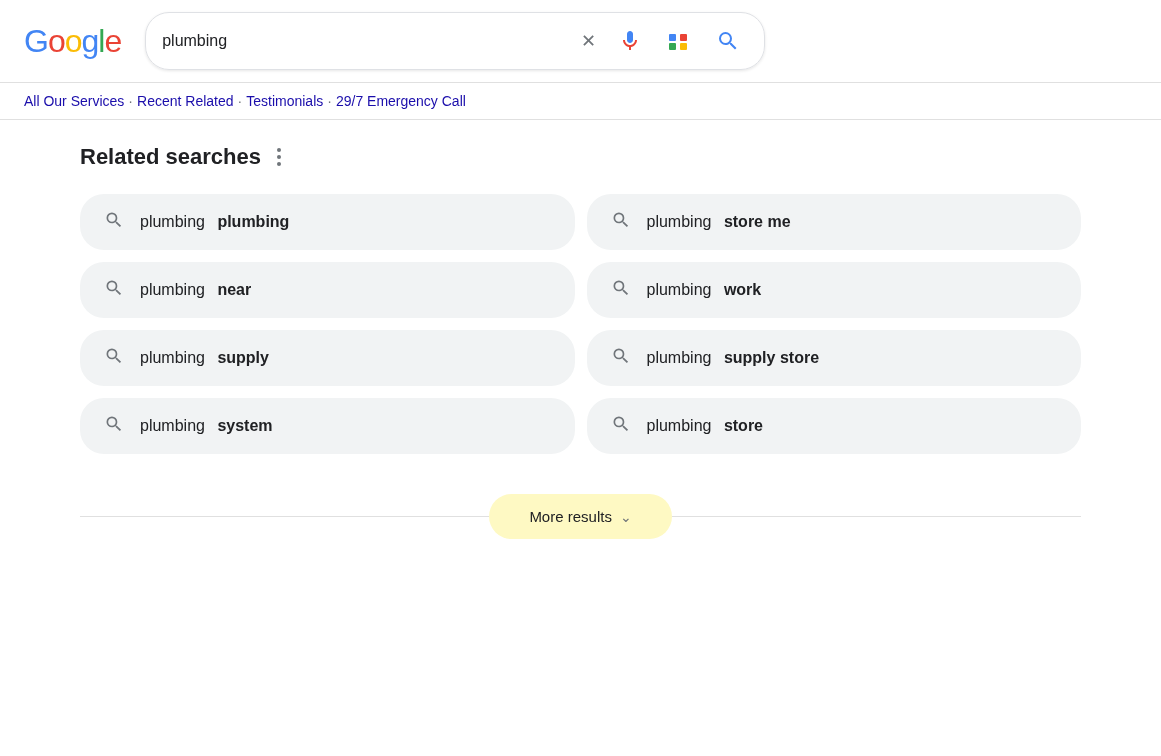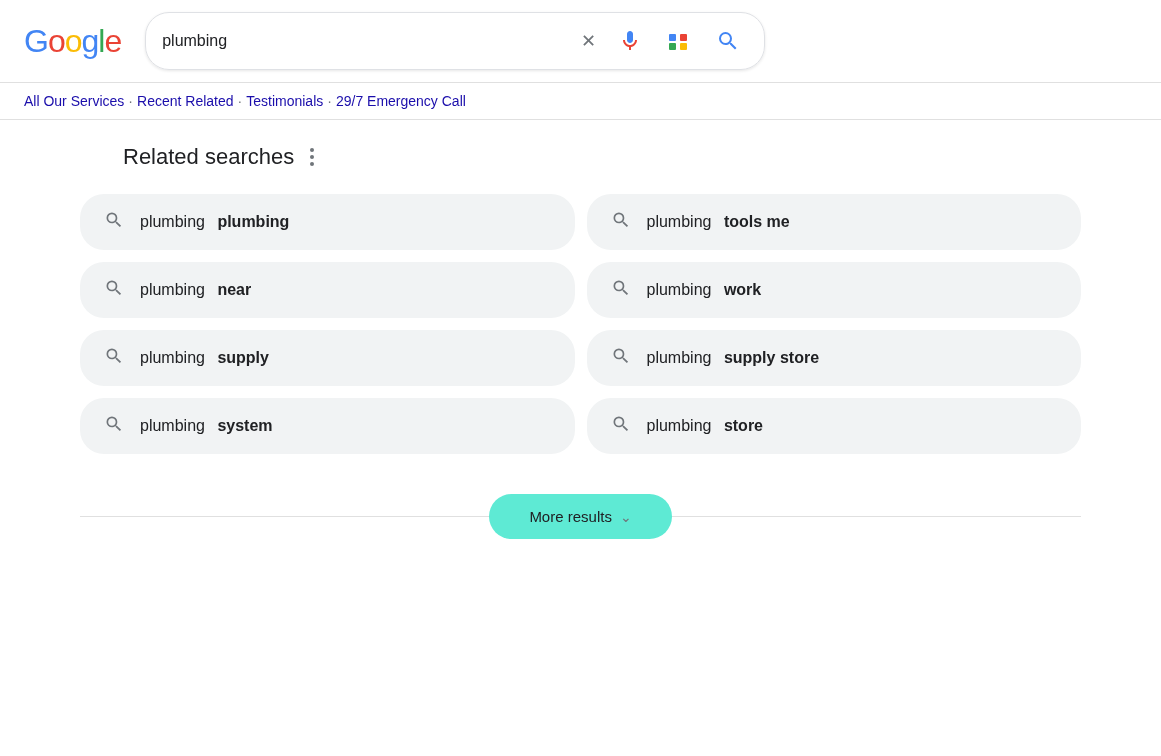--- a/index.html
+++ b/index.html
@@ -123,23 +123,22 @@
 
     .related-header {
       display: flex;
       align-items: center;
       gap: 12px;
       margin-bottom: 24px;
     }
 
     .related-title {
       font-size: 22px;
-      font-weight: 400;
-      color: #202124;
-      margin-left: 43px;
+      font-weight: 700;
+      color: #202124;
     }
 
     .more-options-icon {
       color: #70757a;
       font-size: 20px;
       cursor: pointer;
       display: flex;
       flex-direction: column;
       gap: 3px;
       padding: 4px;
@@ -186,21 +185,21 @@
     .more-results-line {
       flex: 1;
       height: 1px;
       background: #e0e0e0;
     }
 
     .more-results-btn {
       display: flex;
       align-items: center;
       gap: 8px;
-      background: #5eead4;
+      background: #fef9c3;
       border: none;
       border-radius: 24px;
       padding: 14px 40px;
       font-size: 15px;
       color: #202124;
       cursor: pointer;
       white-space: nowrap;
     }
 
     .chevron-down {
@@ -285,21 +284,21 @@
       </span>
     </div>
 
     <div class="related-item">
       <span class="search-icon-sm">
         <svg viewBox="0 0 24 24" width="20" height="20">
             <path d="M15.5 14h-.79l-.28-.27A6.471 6.471 0 0 0 16 9.5 6.5 6.5 0 1 0 9.5 16c1.61 0 3.09-.59 4.23-1.57l.27.28v.79l5 4.99L20.49 19l-4.99-5zm-6 0C7.01 14 5 11.99 5 9.5S7.01 5 9.5 5 14 7.01 14 9.5 11.99 14 9.5 14z" fill="#70757a"></path>
           </svg>
       </span>
       <span class="related-text">
-        <span class="text-normal">plumbing</span>&nbsp;<span class="text-bold">tools me</span>
+        <span class="text-normal">plumbing</span>&nbsp;<span class="text-bold">store me</span>
       </span>
     </div>
 
     <div class="related-item">
       <span class="search-icon-sm">
         <svg viewBox="0 0 24 24" width="20" height="20">
             <path d="M15.5 14h-.79l-.28-.27A6.471 6.471 0 0 0 16 9.5 6.5 6.5 0 1 0 9.5 16c1.61 0 3.09-.59 4.23-1.57l.27.28v.79l5 4.99L20.49 19l-4.99-5zm-6 0C7.01 14 5 11.99 5 9.5S7.01 5 9.5 5 14 7.01 14 9.5 11.99 14 9.5 14z" fill="#70757a"></path>
           </svg>
       </span>
       <span class="related-text">

